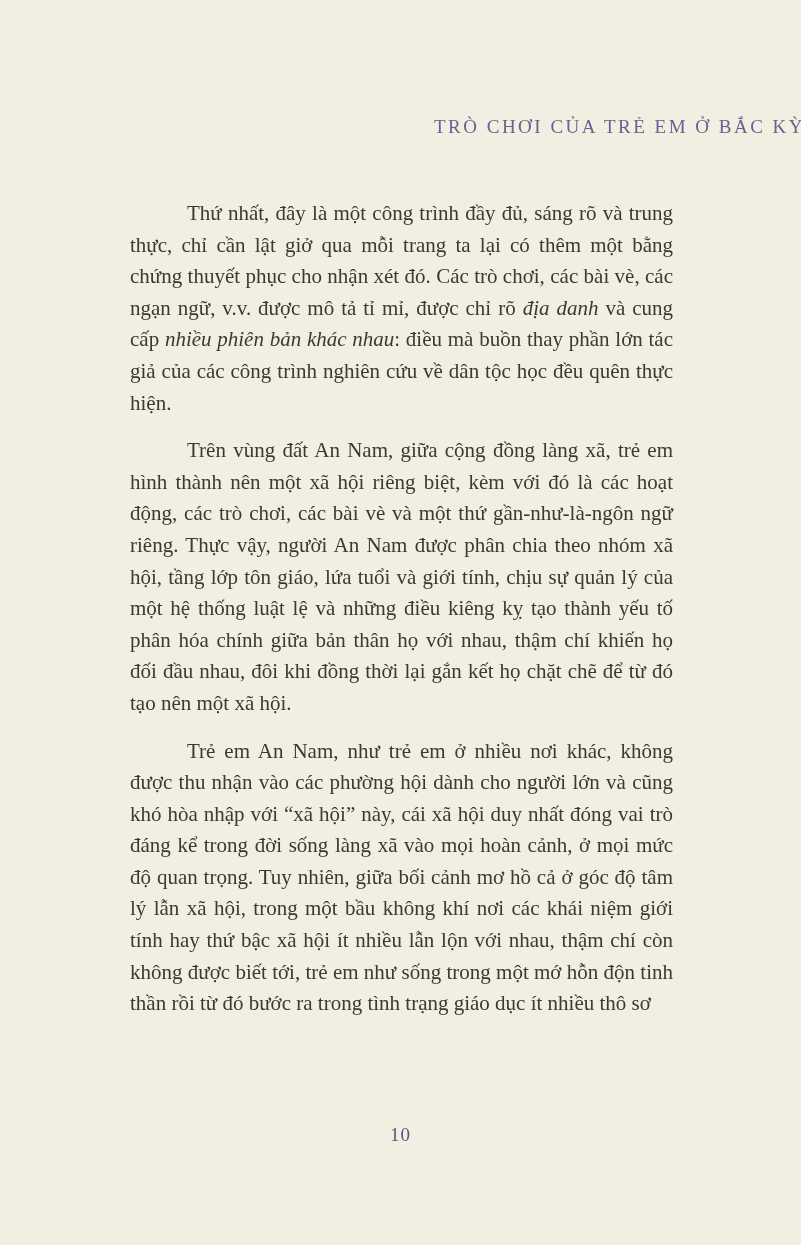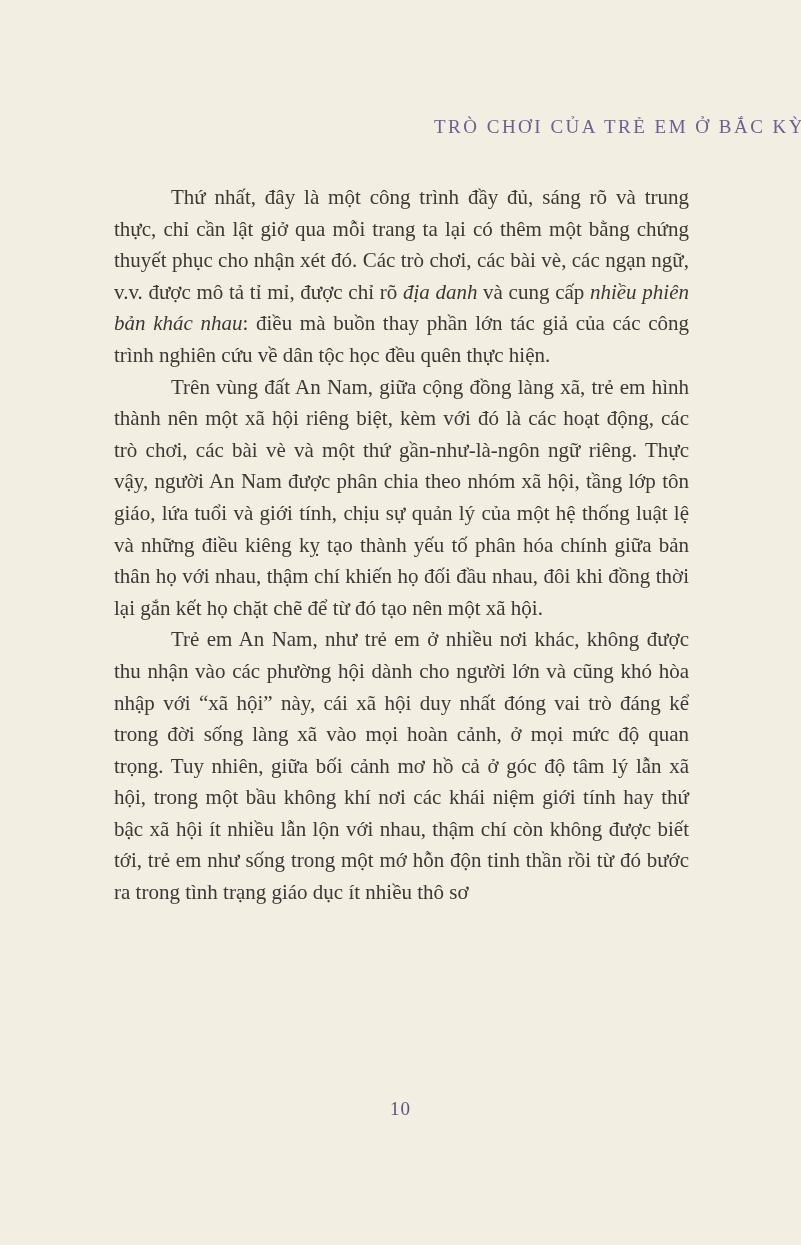--- a/index.html
+++ b/index.html
@@ -29,30 +29,30 @@
     position: absolute;
     left: 114px;
     top: 182px;
     width: 575px;
     font-size: 21px;
     line-height: 31.6px;
     text-align: justify;
     text-justify: inter-word;
   }
   .body-text p {
-    margin: 0;
+    margin: 16px;
     padding: 0;
     text-indent: 57px;
   }
   .body-text i {
     font-style: italic;
   }
   .folio {
     position: absolute;
-    top: 1098px;
+    top: 1124px;
     left: 0;
     width: 100%;
     text-align: center;
     font-size: 19px;
     letter-spacing: 1px;
   }
 </style>
 </head>
 <body>
 

